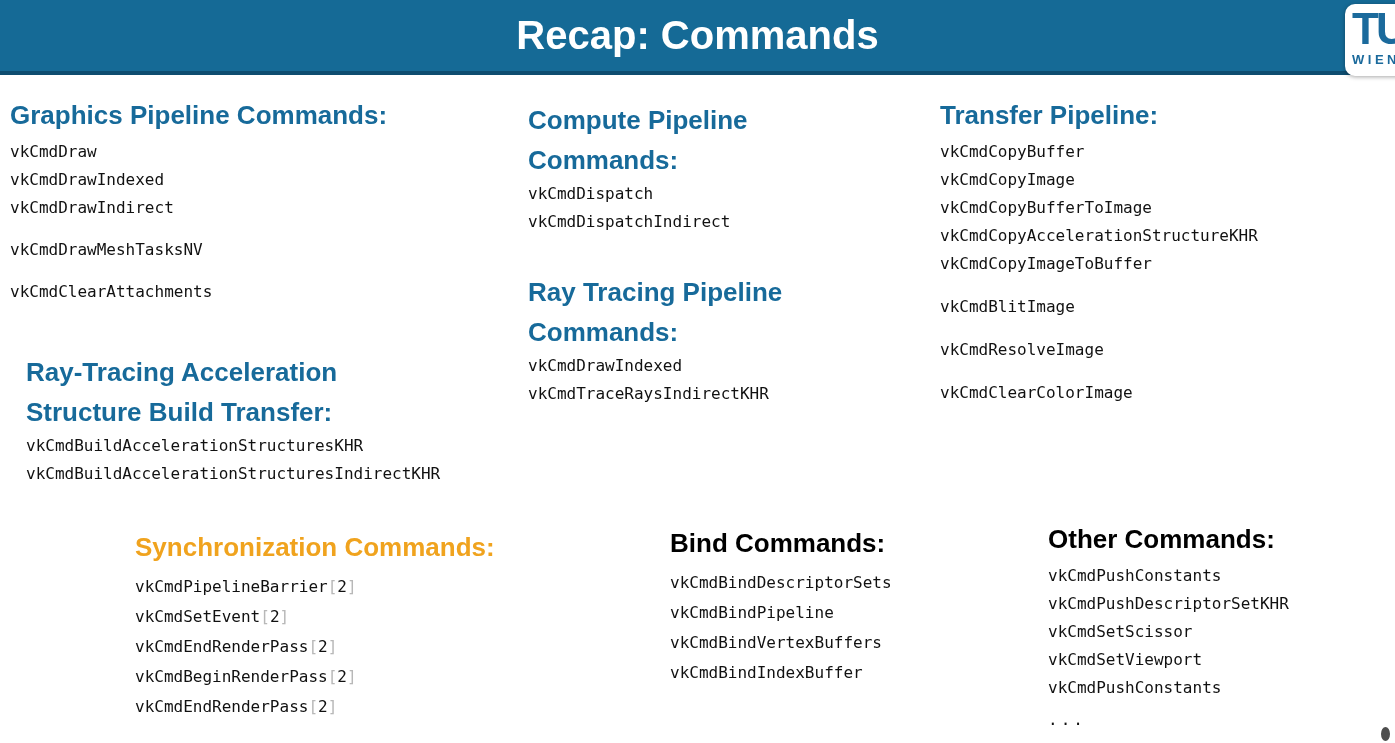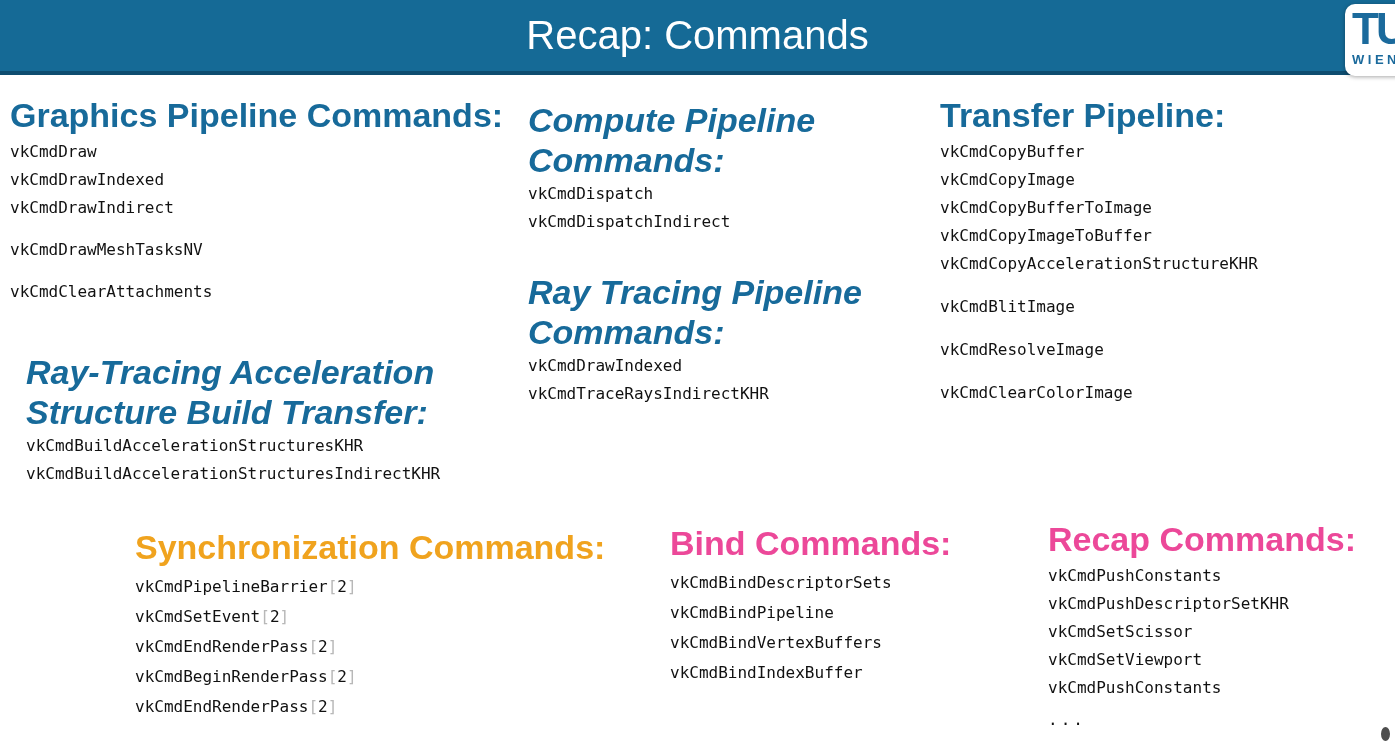--- a/index.html
+++ b/index.html
@@ -15,21 +15,21 @@
   .header {
     position:absolute; top:0; left:0; width:1395px; height:71px;
     background:#156a96;
     border-bottom:4px solid #0e4d70;
   }
   .header-title {
     position:absolute; top:0; left:0; right:0;
     text-align:center;
     line-height:70px;
     font-size:40px;
-    font-weight:400;
+    font-weight:700;
     color:#ffffff;
   }
 
   
   .logo {
     position:absolute; top:4px; right:-26px;
     width:76px; height:72px;
     background:#ffffff;
     border-radius:10px;
     box-shadow:0 1px 4px rgba(0,0,0,0.35);
@@ -40,26 +40,26 @@
     letter-spacing:-3px; line-height:46px; padding-left:7px; padding-top:2px;
   }
   .logo-wien {
     font-size:13px; font-weight:700; color:#1b6a9c;
     letter-spacing:3.5px; padding-left:7px; line-height:16px;
   }
 
   .block { position:absolute; }
 
   .h-blue, .h-orange, .h-magenta {
-    font-size:34px; font-weight:700; line-height:30px;
+    font-size:26px; font-weight:700; line-height:30px;
   }
   .h-blue    { color:#176a9a; }
   .h-orange  { color:#f0a31e; }
-  .h-magenta { color:#ec4899; }
-  .h-two-line { line-height:40px;font-style:italic; }
+  .h-magenta { color:#000000; }
+  .h-two-line { line-height:40px; }
   .mb8  { margin-bottom:8px; }
   .mb10 { margin-bottom:10px; }
 
   .code-line {
     font-family:"DejaVu Sans Mono", monospace;
     font-size:16px;
     line-height:28px;
     color:#111111;
     white-space:pre;
   }
@@ -120,22 +120,22 @@
   <div class="h-blue h-two-line">Commands:</div>
   <div class="code-line">vkCmdDrawIndexed</div>
   <div class="code-line">vkCmdTraceRaysIndirectKHR</div>
 </div>
 
 <div class="block" style="left:940px; top:100px;">
   <div class="h-blue mb8">Transfer Pipeline:</div>
   <div class="code-line">vkCmdCopyBuffer</div>
   <div class="code-line">vkCmdCopyImage</div>
   <div class="code-line">vkCmdCopyBufferToImage</div>
+  <div class="code-line">vkCmdCopyAccelerationStructureKHR</div>
   <div class="code-line">vkCmdCopyImageToBuffer</div>
-  <div class="code-line">vkCmdCopyAccelerationStructureKHR</div>
   <div class="gap15"></div>
   <div class="code-line">vkCmdBlitImage</div>
   <div class="gap15"></div>
   <div class="code-line">vkCmdResolveImage</div>
   <div class="gap15"></div>
   <div class="code-line">vkCmdClearColorImage</div>
 </div>
 
 <div class="block lh30" style="left:135px; top:532px;">
   <div class="h-orange mb10">Synchronization Commands:</div>
@@ -148,21 +148,21 @@
 
 <div class="block lh30" style="left:670px; top:528px;">
   <div class="h-magenta mb10">Bind Commands:</div>
   <div class="code-line">vkCmdBindDescriptorSets</div>
   <div class="code-line">vkCmdBindPipeline</div>
   <div class="code-line">vkCmdBindVertexBuffers</div>
   <div class="code-line">vkCmdBindIndexBuffer</div>
 </div>
 
 <div class="block" style="left:1048px; top:524px;">
-  <div class="h-magenta mb8">Recap Commands:</div>
+  <div class="h-magenta mb8">Other Commands:</div>
   <div class="code-line">vkCmdPushConstants</div>
   <div class="code-line">vkCmdPushDescriptorSetKHR</div>
   <div class="code-line">vkCmdSetScissor</div>
   <div class="code-line">vkCmdSetViewport</div>
   <div class="code-line">vkCmdPushConstants</div>
   <div class="code-line ellipsis-line">...</div>
 </div>
 
 <div class="cursor-dot"></div>
 

